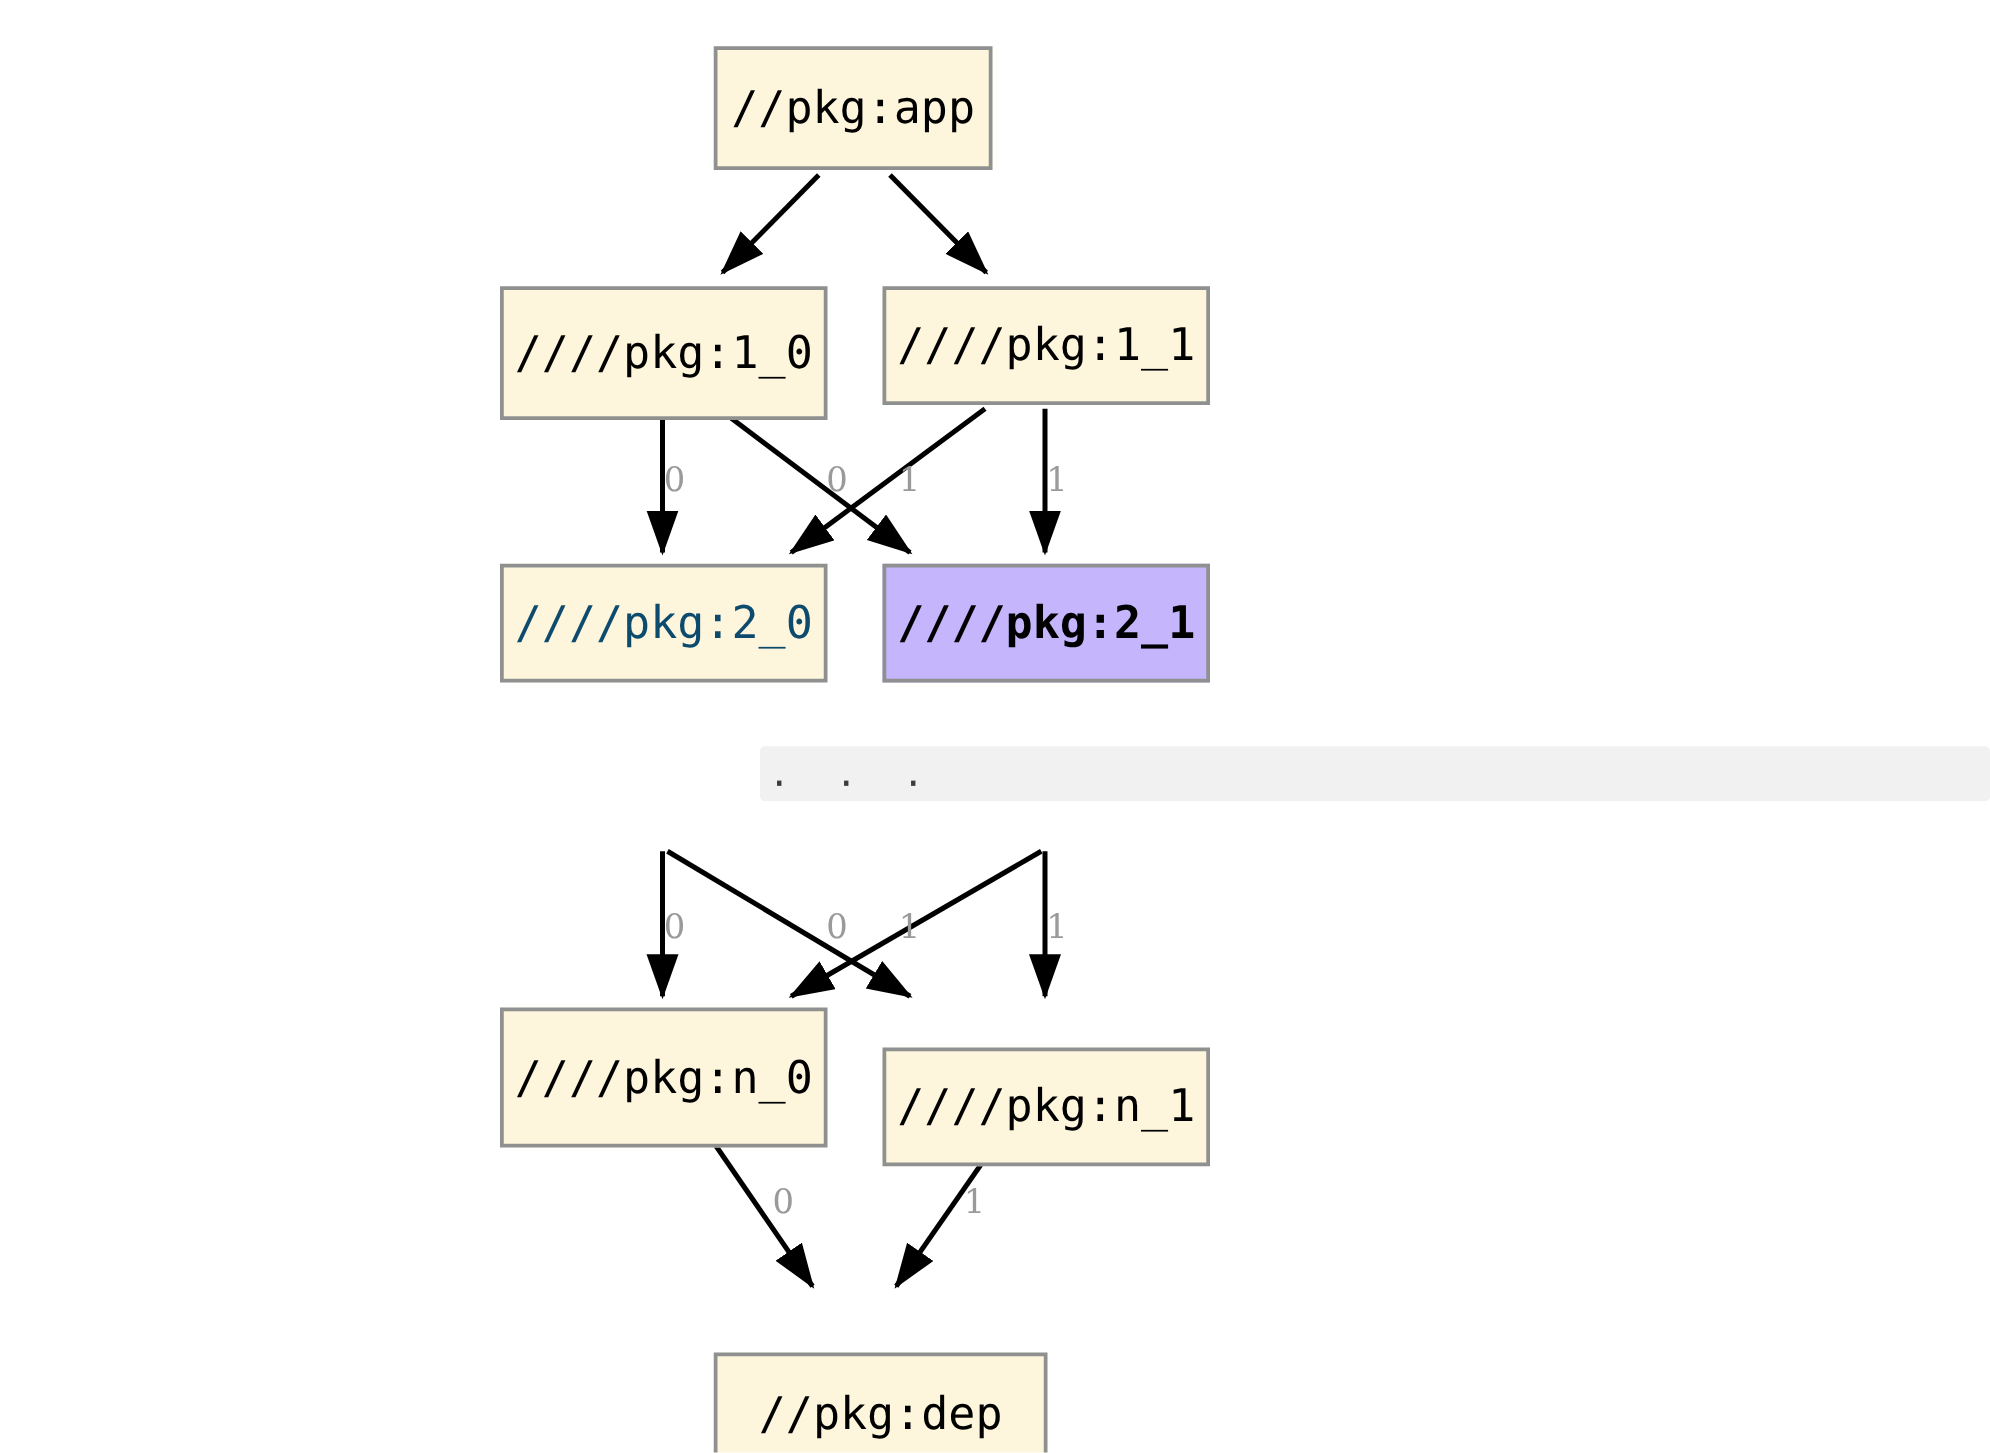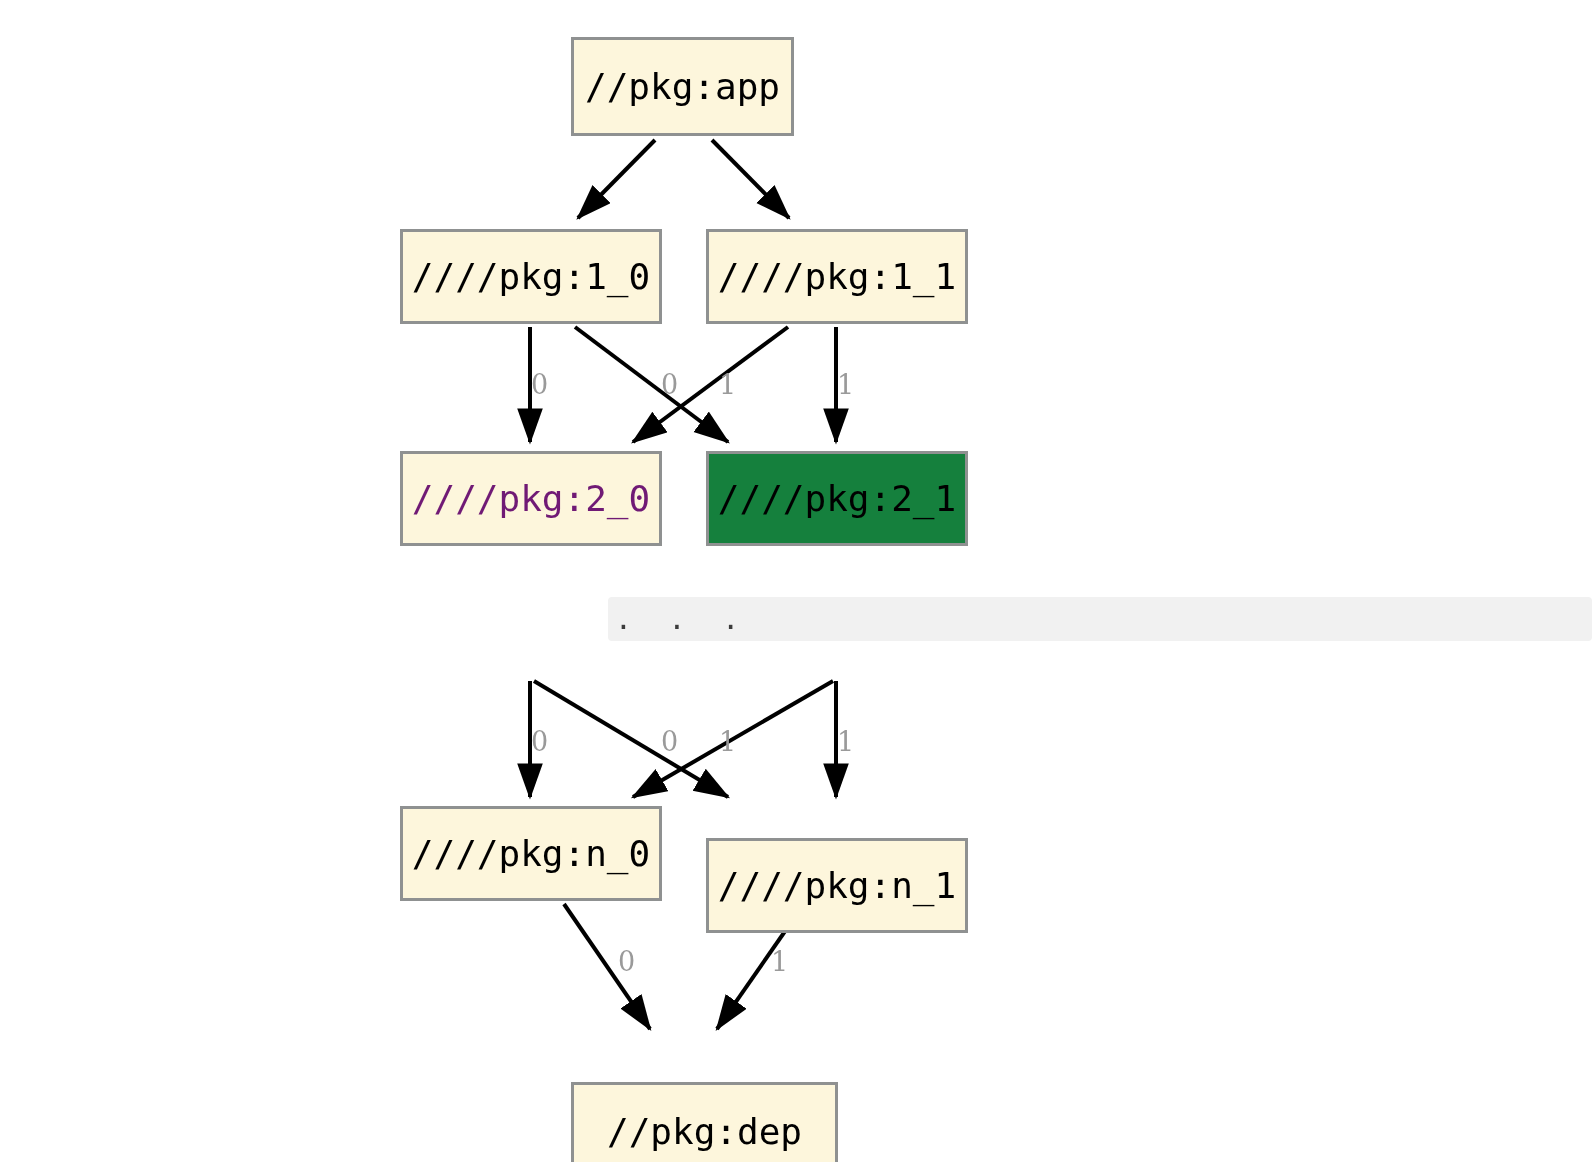--- a/index.html
+++ b/index.html
@@ -90,33 +90,33 @@
   <line x1="836" y1="681" x2="836" y2="797" stroke="#000000" stroke-width="4" marker-end="url(#arrowhead)"></line>
 
   <line x1="564" y1="904" x2="650" y2="1029" stroke="#000000" stroke-width="4" marker-end="url(#arrowhead)"></line>
 
   <line x1="804" y1="904" x2="717" y2="1029" stroke="#000000" stroke-width="4" marker-end="url(#arrowhead)"></line>
 </svg>
 
 <div class="node-box" style="left: 571px; top: 37px; width: 223px; height: 99px; background: rgb(253, 246, 220); border-color: rgb(143, 145, 145);">
   <span class="node-label" style="color: rgb(0, 0, 0);">//pkg:app</span>
 </div>
-<div class="node-box" style="left: 400px; top: 229px; width: 262px; height: 95px; background: rgb(253, 246, 220); border-color: rgb(143, 145, 145);">
+<div class="node-box" style="left: 400px; top: 229px; width: 262px; height: 107px; background: rgb(253, 246, 220); border-color: rgb(143, 145, 145);">
   <span class="node-label" style="color: rgb(0, 0, 0);">////pkg:1_0</span>
 </div>
 <div class="node-box" style="left: 706px; top: 229px; width: 262px; height: 95px; background: rgb(253, 246, 220); border-color: rgb(143, 145, 145);">
   <span class="node-label" style="color: rgb(0, 0, 0);">////pkg:1_1</span>
 </div>
 <div class="node-box" style="left: 400px; top: 451px; width: 262px; height: 95px; background: rgb(253, 246, 220); border-color: rgb(143, 145, 145);">
-  <span class="node-label" style="color: #701a75;">////pkg:2_0</span>
+  <span class="node-label" style="color: #0c4a6e;">////pkg:2_0</span>
 </div>
-<div class="node-box" style="left: 706px; top: 451px; width: 262px; height: 95px; background: #15803d; border-color: rgb(143, 145, 145);">
+<div class="node-box" style="left: 706px; top: 451px; width: 262px; height: 95px; background: #c4b5fd; border-color: rgb(143, 145, 145); font-weight: bold;">
   <span class="node-label" style="color: rgb(0, 0, 0);">////pkg:2_1</span>
 </div>
-<div class="node-box" style="left: 400px; top: 806px; width: 262px; height: 95px; background: rgb(253, 246, 220); border-color: rgb(143, 145, 145);">
+<div class="node-box" style="left: 400px; top: 806px; width: 262px; height: 112px; background: rgb(253, 246, 220); border-color: rgb(143, 145, 145);">
   <span class="node-label" style="color: rgb(0, 0, 0);">////pkg:n_0</span>
 </div>
 <div class="node-box" style="left: 706px; top: 838px; width: 262px; height: 95px; background: rgb(253, 246, 220); border-color: rgb(143, 145, 145);">
   <span class="node-label" style="color: rgb(0, 0, 0);">////pkg:n_1</span>
 </div>
 <div class="node-box" style="left: 571px; top: 1082px; width: 267px; height: 99px; background: rgb(253, 246, 220); border-color: rgb(143, 145, 145);">
   <span class="node-label" style="color: rgb(0, 0, 0);">//pkg:dep</span>
 </div>
 
 <span class="edge-label" style="left: 531px; top: 369px; color: rgb(154, 154, 154);">0</span>

